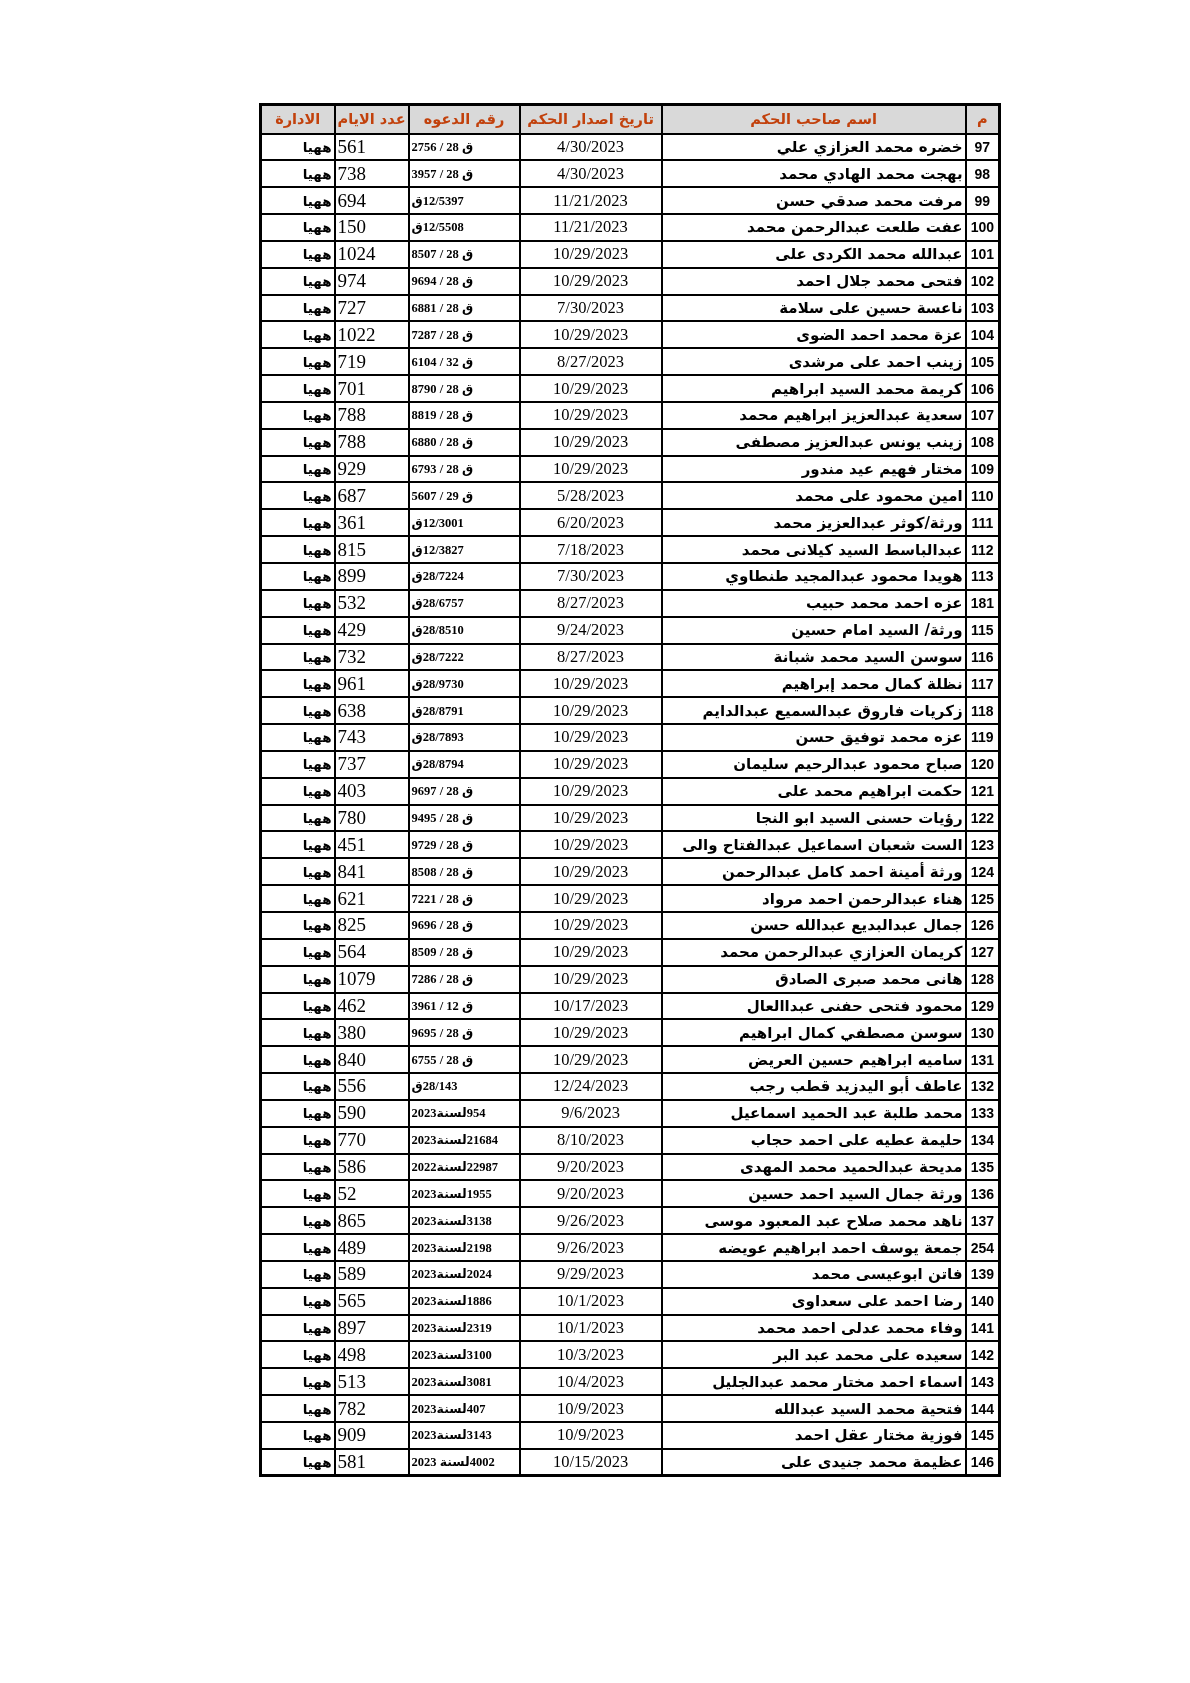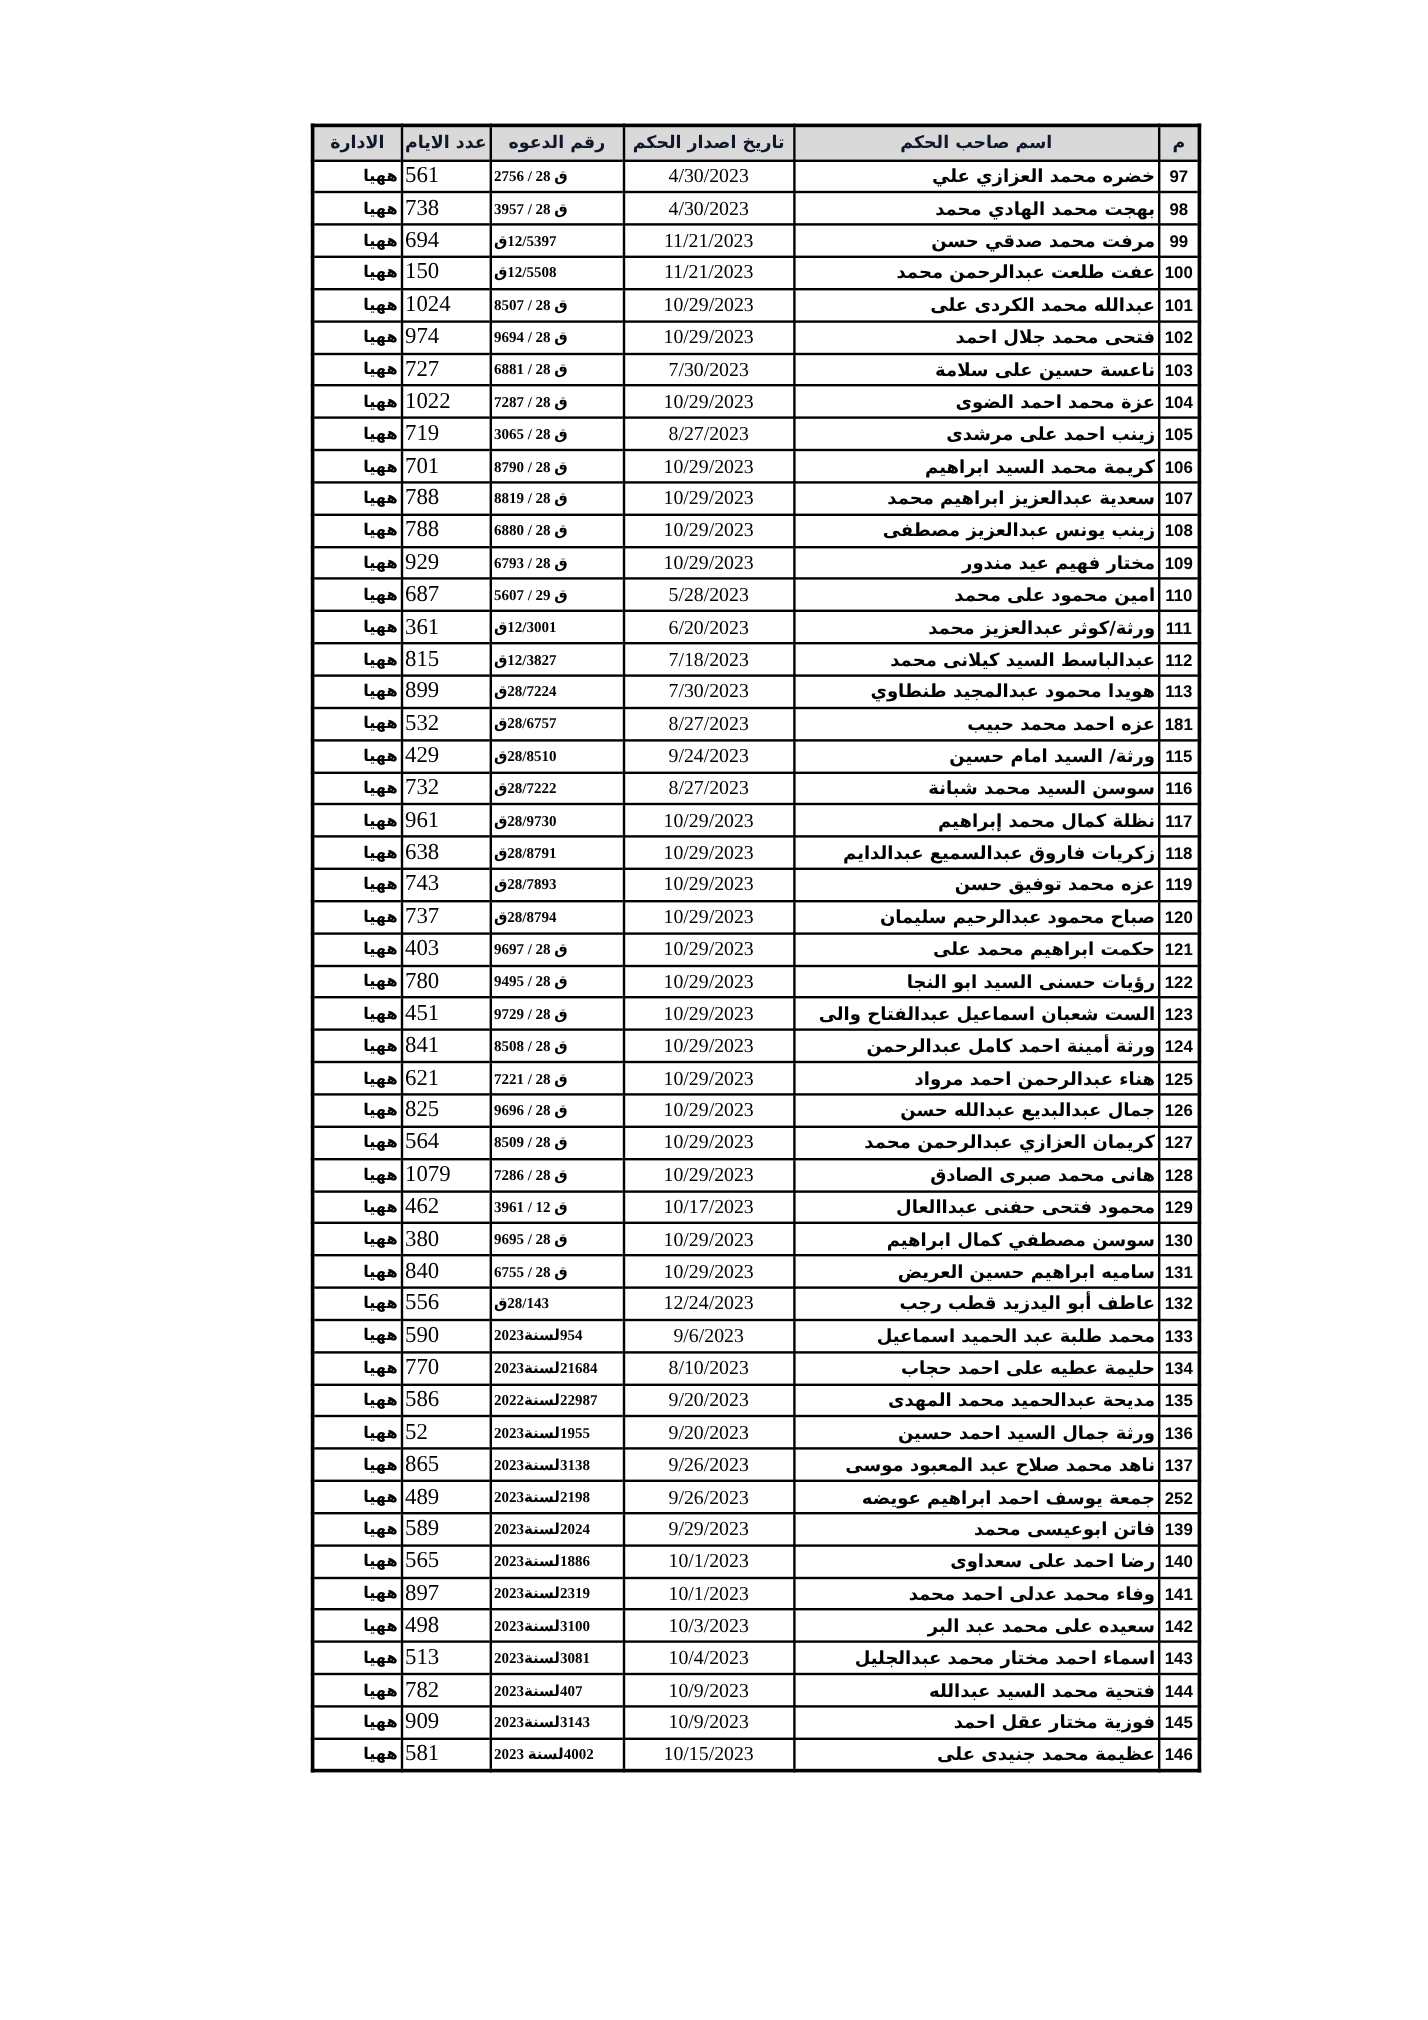--- a/index.html
+++ b/index.html
@@ -31,21 +31,21 @@
     vertical-align: middle;
   }
   table.sheet thead tr { height: 29px; }
   table.sheet tbody tr { height: 26.85px; }
   table.sheet th {
     background: #d9d9d9;
     font-family: "DejaVu Sans", sans-serif;
     font-weight: bold;
     font-size: 14.5px;
     text-align: center;
-    color: #0f172a;
+    color: #c2410c;
   }
   td.c-num {
     font-family: "Liberation Sans", "DejaVu Sans", sans-serif;
     font-weight: bold;
     font-size: 14px;
     text-align: center;
   }
   td.c-name {
     font-family: "DejaVu Sans", sans-serif;
     font-weight: bold;
@@ -162,21 +162,21 @@
     <td class="c-name">عزة محمد احمد الضوى</td>
     <td class="c-date">10/29/2023</td>
     <td class="c-case">ق 28 / 7287</td>
     <td class="c-days">1022</td>
     <td class="c-admin">ههيا</td>
   </tr>
       <tr>
     <td class="c-num">105</td>
     <td class="c-name">زينب احمد على مرشدى</td>
     <td class="c-date">8/27/2023</td>
-    <td class="c-case">ق 28 / 3065</td>
+    <td class="c-case">ق 32 / 6104</td>
     <td class="c-days">719</td>
     <td class="c-admin">ههيا</td>
   </tr>
       <tr>
     <td class="c-num">106</td>
     <td class="c-name">كريمة محمد السيد ابراهيم</td>
     <td class="c-date">10/29/2023</td>
     <td class="c-case">ق 28 / 8790</td>
     <td class="c-days">701</td>
     <td class="c-admin">ههيا</td>
@@ -423,21 +423,21 @@
   </tr>
       <tr>
     <td class="c-num">137</td>
     <td class="c-name">ناهد محمد صلاح عبد المعبود موسى</td>
     <td class="c-date">9/26/2023</td>
     <td class="c-case">3138لسنة2023</td>
     <td class="c-days">865</td>
     <td class="c-admin">ههيا</td>
   </tr>
       <tr>
-    <td class="c-num">252</td>
+    <td class="c-num">254</td>
     <td class="c-name">جمعة يوسف احمد ابراهيم عويضه</td>
     <td class="c-date">9/26/2023</td>
     <td class="c-case">2198لسنة2023</td>
     <td class="c-days">489</td>
     <td class="c-admin">ههيا</td>
   </tr>
       <tr>
     <td class="c-num">139</td>
     <td class="c-name">فاتن ابوعيسى محمد</td>
     <td class="c-date">9/29/2023</td>

